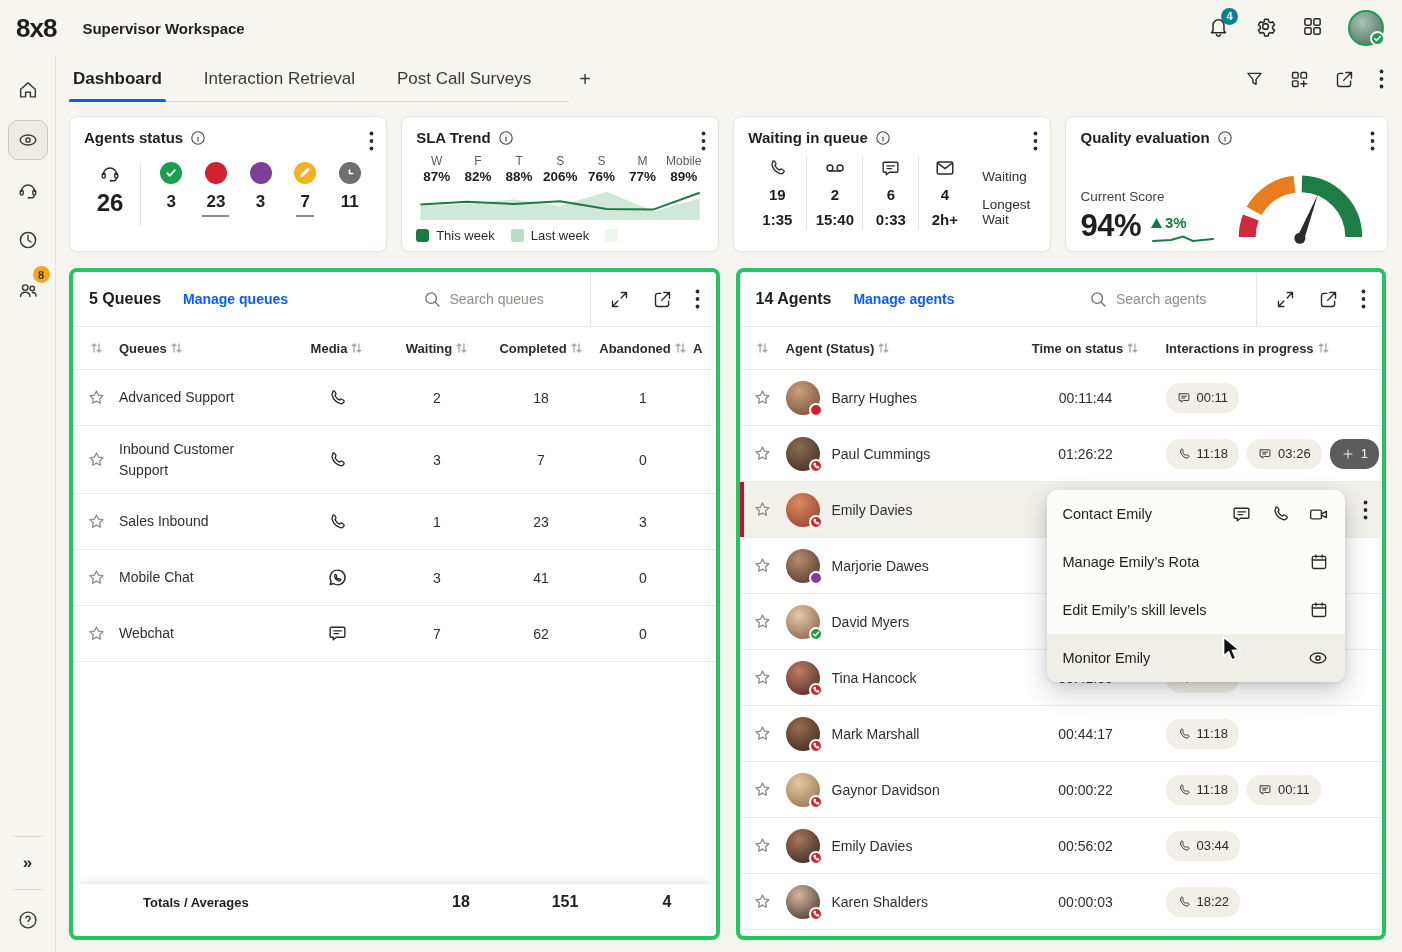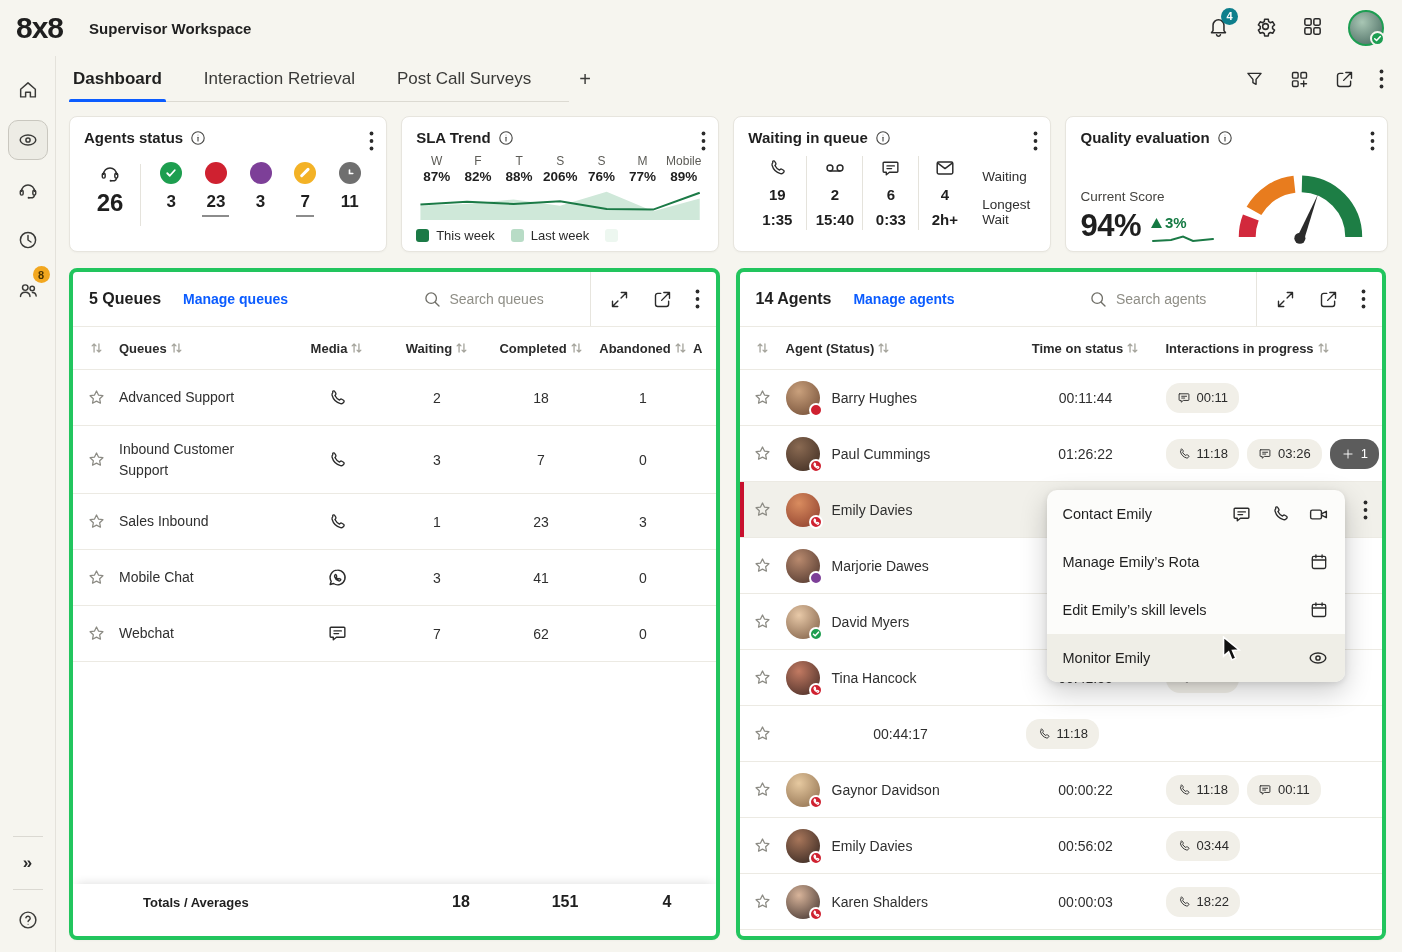--- a/index.html
+++ b/index.html
@@ -3,21 +3,21 @@
 <meta charset="utf-8">
 <style>
   * { margin:0; padding:0; box-sizing:border-box; }
   html,body { width:1402px; height:952px; overflow:hidden; }
   body { font-family:"Liberation Sans", sans-serif; background:#f6f5ef; color:#1f1f1f; position:relative; }
   .icon { display:inline-flex; align-items:center; justify-content:center; }
   .icon svg { display:block; }
 
   
   .topbar { height:56px; display:flex; align-items:center; padding:0 18px 0 16px; }
-  .logo { font-size:30px; font-weight:800; letter-spacing:-1px; margin-right:26px; }
+  .logo { font-size:26px; font-weight:800; letter-spacing:-1px; margin-right:26px; }
   .app-title { font-size:15px; font-weight:700; }
   .topbar-right { margin-left:auto; display:flex; align-items:center; gap:24px; }
   .tb-btn { position:relative; color:#2b2b2b; cursor:pointer; }
   .badge-teal { position:absolute; top:-7px; right:-8px; background:#0e7f8c; color:#fff; font-size:11px; font-weight:700; width:17px; height:17px; border-radius:50%; display:flex; align-items:center; justify-content:center; }
   .avatar-top { width:36px; height:36px; border-radius:50%; border:2px solid #1d9e52; background:radial-gradient(circle at 38% 32%, #a8c6b4, #44655c); position:relative; }
   .avatar-top .mini-badge { position:absolute; bottom:-2px; right:-3px; width:15px; height:15px; border-radius:50%; background:#1d9e52; border:2px solid #f6f5ef; display:flex; align-items:center; justify-content:center; color:#fff; }
 
   
   .sidebar { position:absolute; left:0; top:56px; bottom:0; width:56px; border-right:1px solid #e4e2db; display:flex; flex-direction:column; align-items:center; padding-top:14px; }
   .sb-item { width:40px; height:40px; margin-bottom:10px; display:flex; align-items:center; justify-content:center; color:#3a3a38; border-radius:10px; cursor:pointer; position:relative; }
@@ -947,20 +947,30 @@
                 <span>11:22</span>
               </span>
             </span>
           </div>
           <div class="trow a-grid h56">
             <span class="star">
               <svg width="19" height="19" viewBox="0 0 24 24" fill="none" stroke="currentColor" stroke-width="1.6" stroke-linecap="round" stroke-linejoin="round">
                 <path d="m12 3.8 2.5 5.1 5.6.8-4.1 3.9 1 5.6L12 16.6l-5 2.6 1-5.6-4.1-3.9 5.6-.8z"></path>
               </svg>
             </span>
+            <span class="agent-cell">
+              <span class="avatar" style="background: radial-gradient(circle at 38% 30%, rgb(154, 108, 78), rgb(51, 36, 28));">
+                <span class="abadge red">
+                  <svg width="8" height="8" viewBox="0 0 24 24" fill="none" stroke="#fff" stroke-width="3.4" stroke-linecap="round" stroke-linejoin="round">
+                    <path d="M6.9 3.9c.7-.7 1.9-.5 2.4.3l1.2 2c.4.7.3 1.5-.3 2.1l-.7.7a12.4 12.4 0 0 0 5.5 5.5l.7-.7c.6-.6 1.4-.7 2.1-.3l2 1.2c.8.5 1 1.7.3 2.4l-.9.9c-.8.8-1.9 1.1-3 .8-4.9-1.4-8.7-5.2-10.1-10.1-.3-1.1 0-2.2.8-3z"></path>
+                  </svg>
+                </span>
+              </span>
+              <span>Mark Marshall</span>
+            </span>
             <span class="cell-c">00:44:17</span>
             <span class="chips">
               <span class="chip">
                 <span class="icon">
                   <svg width="14" height="14" viewBox="0 0 24 24" fill="none" stroke="currentColor" stroke-width="1.6" stroke-linecap="round" stroke-linejoin="round">
                     <path d="M6.9 3.9c.7-.7 1.9-.5 2.4.3l1.2 2c.4.7.3 1.5-.3 2.1l-.7.7a12.4 12.4 0 0 0 5.5 5.5l.7-.7c.6-.6 1.4-.7 2.1-.3l2 1.2c.8.5 1 1.7.3 2.4l-.9.9c-.8.8-1.9 1.1-3 .8-4.9-1.4-8.7-5.2-10.1-10.1-.3-1.1 0-2.2.8-3z"></path>
                   </svg>
                 </span>
                 <span>11:18</span>
               </span>

